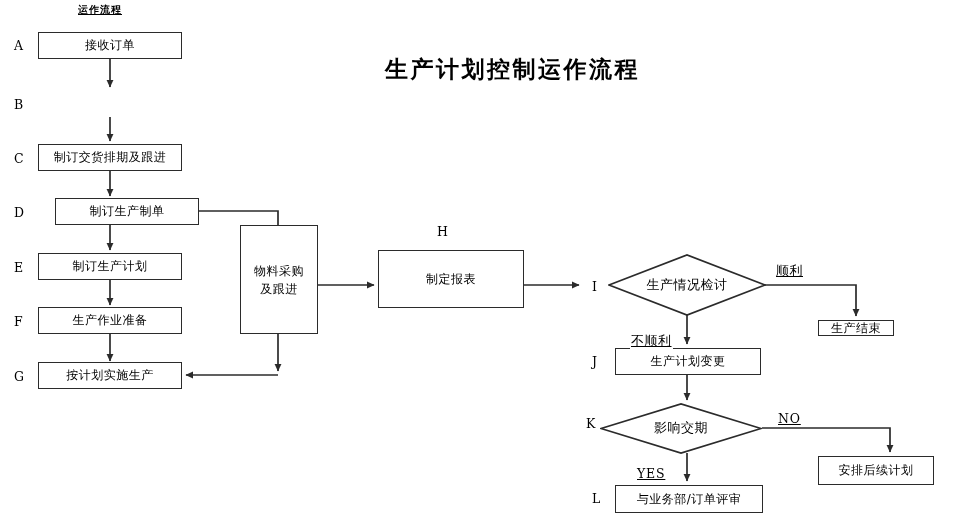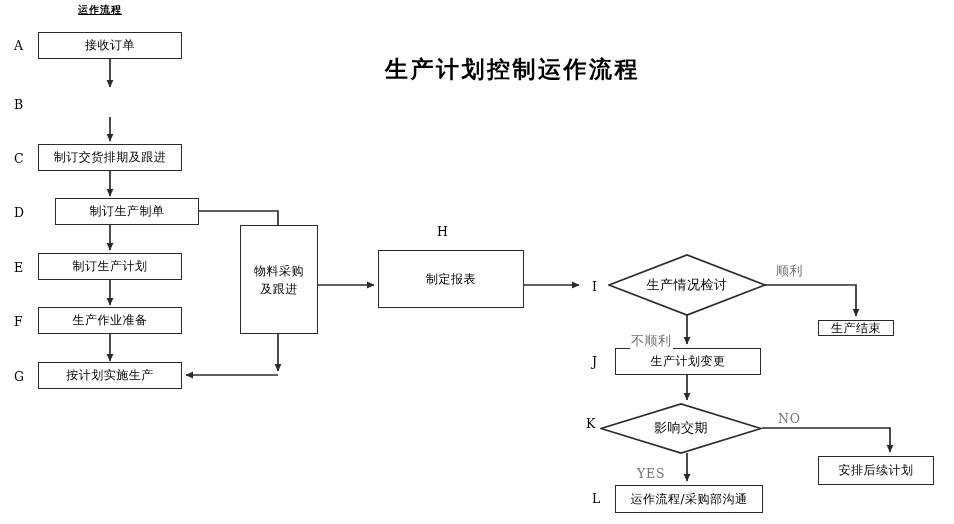--- a/index.html
+++ b/index.html
@@ -43,25 +43,26 @@
     font-family:"DejaVu Serif","Liberation Serif",serif;
     font-size:12.5px;
     color:#000;
     z-index:4;
     white-space:nowrap;
   }
   .edge-label{
     position:absolute;
     font-size:13px;
     letter-spacing:0.5px;
-    color:#737373;
+    color:#000000;
     background:#ffffff;
     padding:0 1px;
     z-index:4;
     white-space:nowrap;
+    text-decoration:underline;
   }
   .edge-label.latin{
     font-family:"DejaVu Serif","Liberation Serif",serif;
     font-size:12.5px;
     letter-spacing:0.8px;
   }
   .col-header{
     position:absolute;
     font-size:10px;
     font-weight:bold;
@@ -228,16 +229,16 @@
 
   <div class="edge-label latin" style="left:636px; top:466px;">YES</div>
 
   <div class="node" style="left:818px; top:456px; width:116px; height:29px;">
     <span class="ln">安排后续计划</span>
   </div>
 
   <div class="tag" style="left:592px; top:491px;">L</div>
 
   <div class="node" style="left:615px; top:485px; width:148px; height:28px;">
-    <span class="ln">运作流程/采购部沟通</span>
+    <span class="ln">与业务部/订单评审</span>
   </div>
 
 </div>
 
 </body></html>

